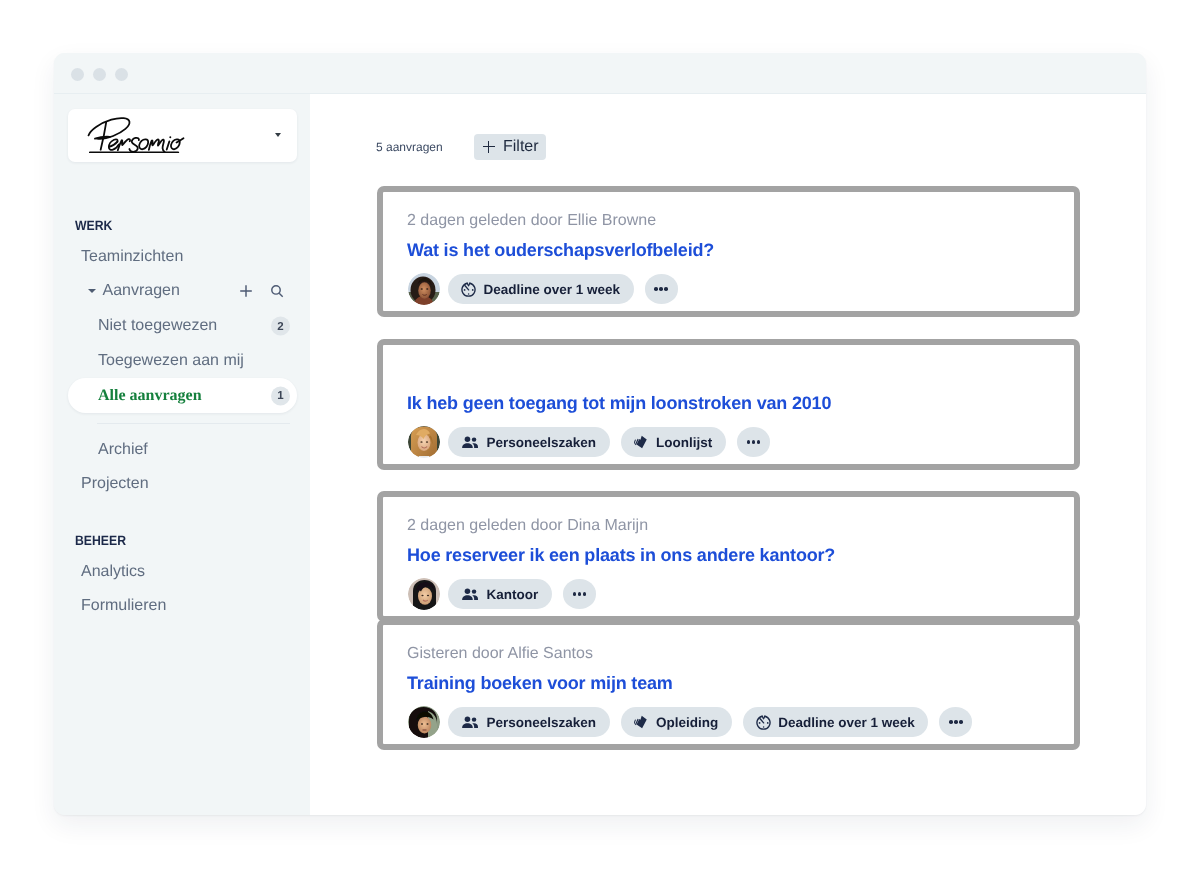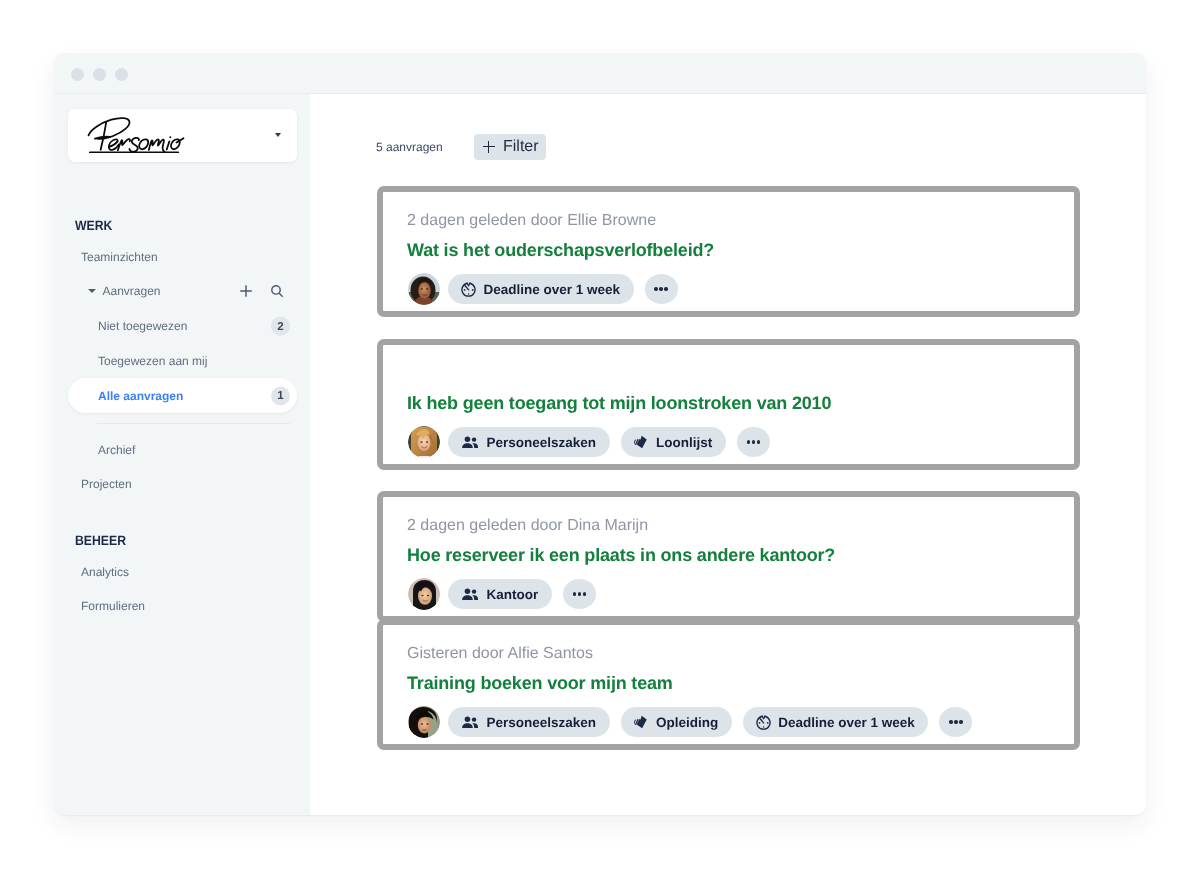--- a/index.html
+++ b/index.html
@@ -30,31 +30,31 @@
   .logo-svg{position:absolute;left:18px;top:5px;}
   .logo-caret{position:absolute;right:16.5px;top:23.8px;width:0;height:0;
               border-left:3.2px solid transparent;border-right:3.2px solid transparent;
               border-top:4px solid #333c44;}
 
   
   .section-title{position:absolute;left:21px;font-size:13.6px;font-weight:bold;
                  color:#1c2949;transform-origin:left center;}
   .nav-row{position:absolute;left:14px;width:229px;height:34px;
            display:flex;align-items:center;box-sizing:border-box;}
-  .nav-label{font-size:12px;color:#606d80;white-space:nowrap;}
+  .nav-label{font-size:16px;color:#606d80;white-space:nowrap;}
   .nav-caret{position:absolute;width:0;height:0;
              border-left:4px solid transparent;border-right:4px solid transparent;
              border-top:4px solid #4e5c72;}
   .badge{position:absolute;min-width:19px;height:19px;border-radius:10px;
          background:#e0e6ea;color:#3c4657;font-size:11.5px;font-weight:bold;
          display:flex;align-items:center;justify-content:center;box-sizing:border-box;
          padding:0 6px;}
   .pill-active{position:absolute;left:14px;width:229px;height:35px;border-radius:18px;
                background:#fff;box-shadow:0 1px 3px rgba(26,43,69,.07);}
-  .pill-active .nav-label{font-weight:bold;color:#3b82f6;}
+  .pill-active .nav-label{font-weight:bold;color:#15803d;font-family:Liberation Serif, serif;}
   .sep{position:absolute;height:1px;background:#e4eaee;}
   .icon-btn{position:absolute;color:#52627a;}
 
   
   .count{position:absolute;font-size:12px;color:#3c4a63;white-space:nowrap;}
   .filter-btn{position:absolute;height:26px;border-radius:4px;background:#dde4e9;
               display:flex;align-items:center;gap:8.5px;padding:0 7px 0 9px;box-sizing:border-box;
               font-size:16px;color:#1f2a3f;}
   .filter-plus{display:block;width:12px;height:12px;position:relative;}
   .filter-plus::before,.filter-plus::after{content:"";position:absolute;background:#1f2a3f;}
@@ -63,21 +63,21 @@
 
   
   .card{position:absolute;left:67px;width:703px;height:131px;background:#fff;
         border:6px solid #a3a3a3;border-radius:7px;box-sizing:border-box;}
   .card .meta{position:absolute;left:24px;top:20px;font-size:16px;color:#8f95a5;
               white-space:nowrap;}
   .newtag{display:inline-block;background:#fbecb5;color:#8b6415;font-size:11px;
           font-weight:bold;letter-spacing:1px;border-radius:4px;height:20px;line-height:20px;
           padding:0 7px 0 8px;margin-left:9px;position:relative;top:-3px;vertical-align:middle;}
   .card .title{position:absolute;left:24px;top:48px;font-size:18px;font-weight:bold;
-               color:#15803d;white-space:nowrap;letter-spacing:-.18px;}
+               color:#1d4ed8;white-space:nowrap;letter-spacing:-.18px;}
   .taglist{position:absolute;left:25px;top:81px;display:flex;align-items:center;gap:11px;}
   .taglist .avatar{margin-right:-3px;}
   .avatar{width:32px;height:32px;border-radius:50%;overflow:hidden;flex:none;
           display:block;}
   .tag{height:30px;border-radius:15px;background:#dde4e9;display:flex;align-items:center;
        gap:7.5px;padding:0 13.5px 0 13px;box-sizing:border-box;font-size:13.5px;
        font-weight:bold;color:#161f38;white-space:nowrap;}
   .tag svg{flex:none;display:block;}
   .more{width:33px;height:30px;border-radius:17px/15px;background:#dde4e9;display:flex;
         align-items:center;justify-content:center;flex:none;}

